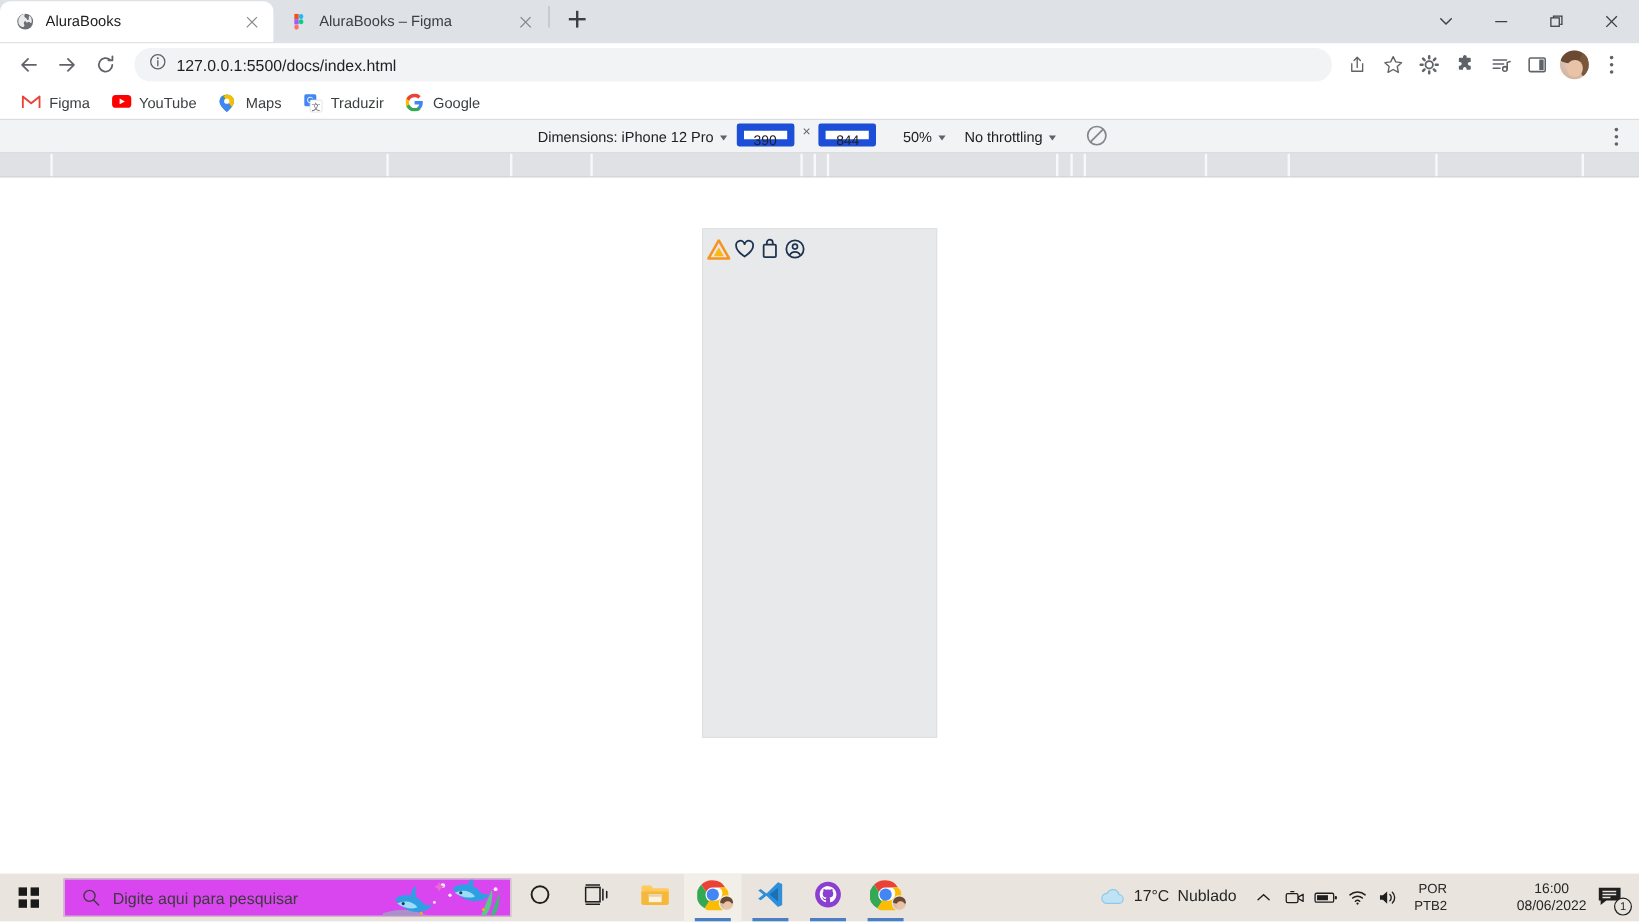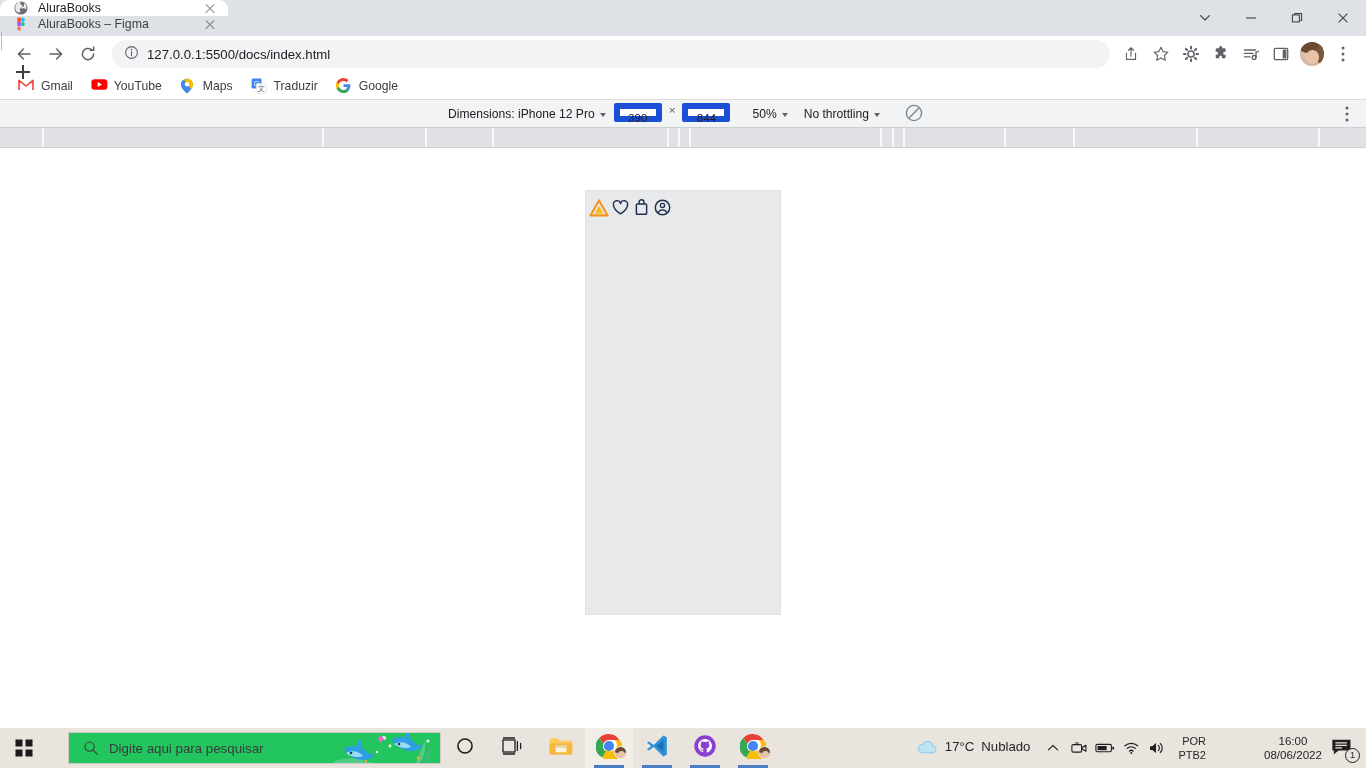--- a/index.html
+++ b/index.html
@@ -13,21 +13,21 @@
 
   
   .chrome-window {
     position: absolute; left: 0; top: 0; width: 1366px; height: 728px;
     background: #ffffff;
   }
 
   
   .tabstrip {
     position: relative; height: 36px; background: #dee1e6;
-    display: flex; align-items: flex-start; flex-direction: column;
+    display: flex; align-items: center;
   }
   .tab {
     position: relative; height: 34px; display: flex; align-items: center;
     gap: 9px; padding: 0 10px 0 13px; font-size: 12.3px; color: #3c4043;
     border-radius: 9px 9px 0 0; width: 228px; min-width: 0;
   }
   .tab.active { background: #ffffff; color: #202124; }
   .tab.inactive { background: #dee1e6; color: #3c4043; }
   .tab-title {
     flex: 1 1 auto; white-space: nowrap; overflow: hidden;
@@ -190,21 +190,21 @@
   }
   .start { width: 48px; height: 40px; position: relative; flex: none; }
   .start-grid {
     position: absolute; left: 50%; top: 50%; transform: translate(-50%,-50%);
     width: 17px; height: 17px;
     display: grid; grid-template-columns: 1fr 1fr; grid-template-rows: 1fr 1fr;
     gap: 2.2px;
   }
   .start-grid i { background: #1a1a1a; display: block; }
   .search-box {
-    width: 373px; height: 32px; margin-left: 20px; background: #22c55e;
+    width: 373px; height: 32px; margin-left: 5px; background: #d946ef;
     border: 1px solid #cfccc6; display: flex; align-items: center;
     position: relative; overflow: hidden; flex: none;
   }
   .search-text {
     font-size: 13.3px; color: #3b3b3b; margin-left: 10px;
     white-space: nowrap;
   }
   .search-ico { margin-left: 14px; width: 16px; height: 16px; position: relative; flex: none; }
   .dolphins { position: absolute; right: 0; top: 0; width: 108px; height: 32px; }
   .tb-app {
@@ -393,21 +393,21 @@
 
     <div class="bookmarks">
 
       <div class="bm">
         <span class="bm-ico">
           <svg width="16" height="13" viewBox="0 0 16 13">
             <path d="M1 12V2l7 5.4L15 2v10" fill="none"></path>
             <path d="M1 12V2.4L8 8l7-5.6V12" stroke="#ea4335" stroke-width="1.6" fill="none" stroke-linejoin="round"></path>
           </svg>
         </span>
-        <span>Gmail</span>
+        <span>Figma</span>
       </div>
 
       <div class="bm">
         <span class="bm-ico">
           <svg width="17" height="13" viewBox="0 0 17 13">
             <rect x="0.4" y="1.2" width="16" height="10.6" rx="3" fill="#ff0000"></rect>
             <path d="M6.7 4.1l4.3 2.4-4.3 2.4z" fill="#ffffff"></path>
           </svg>
         </span>
         <span>YouTube</span>

